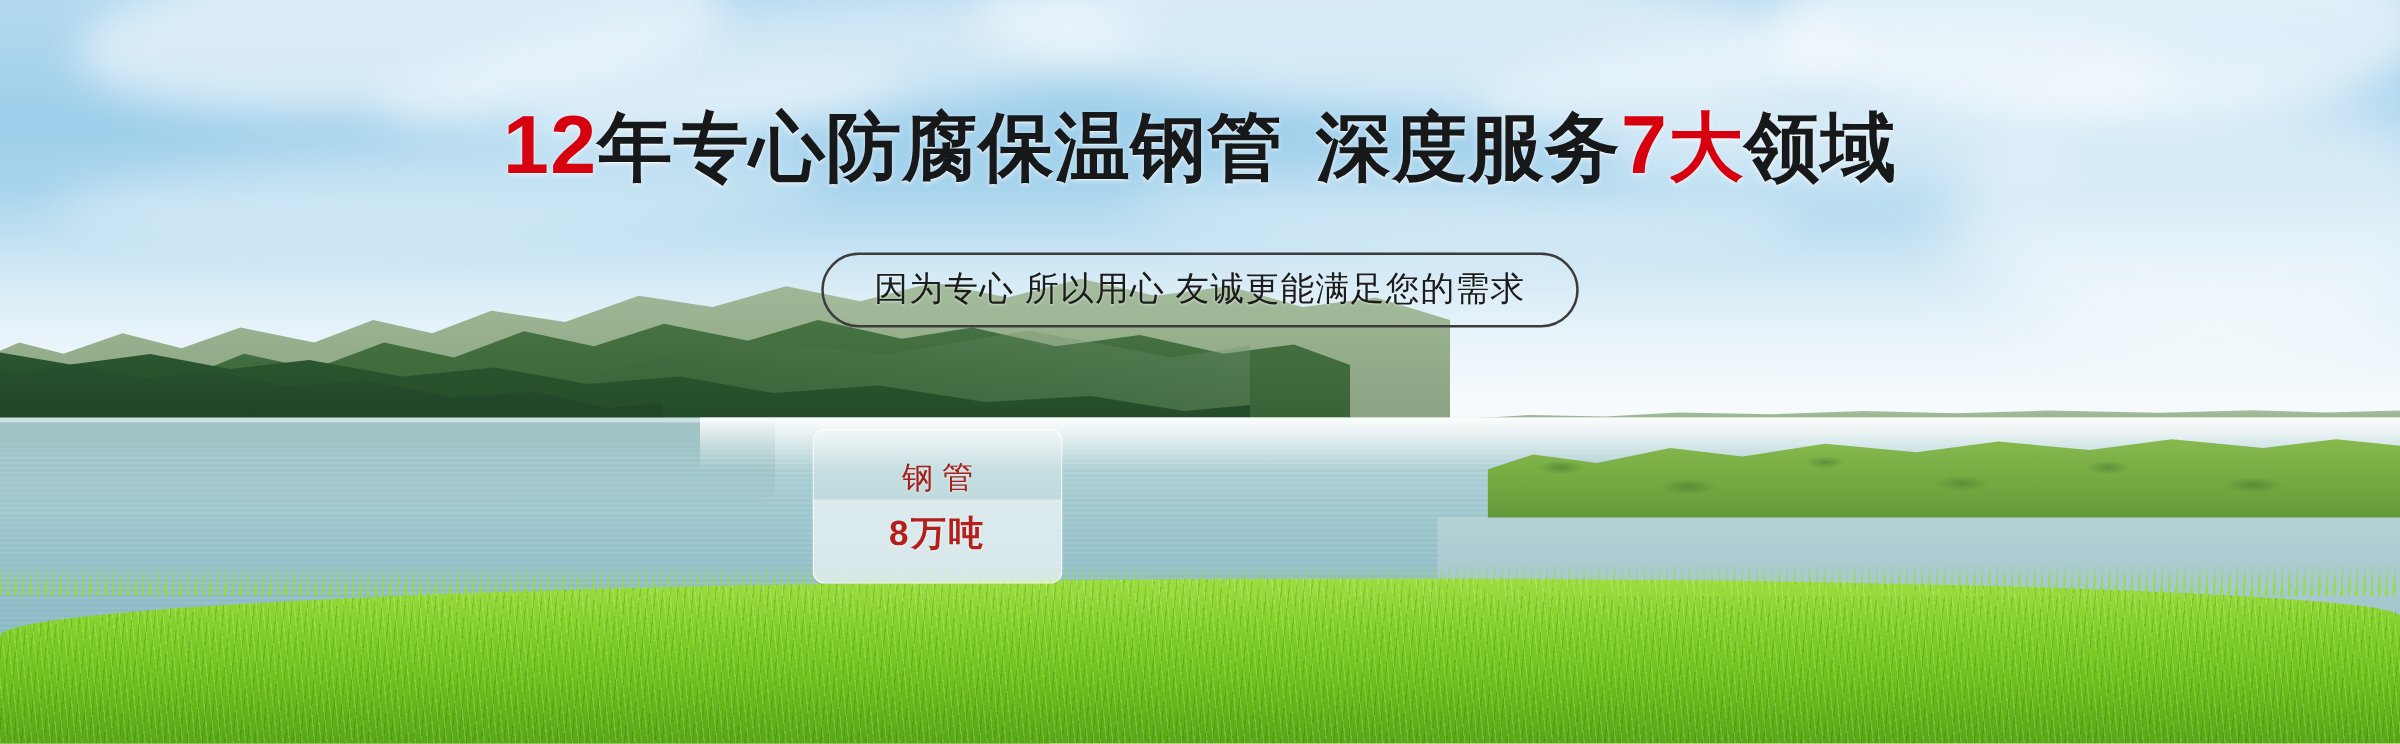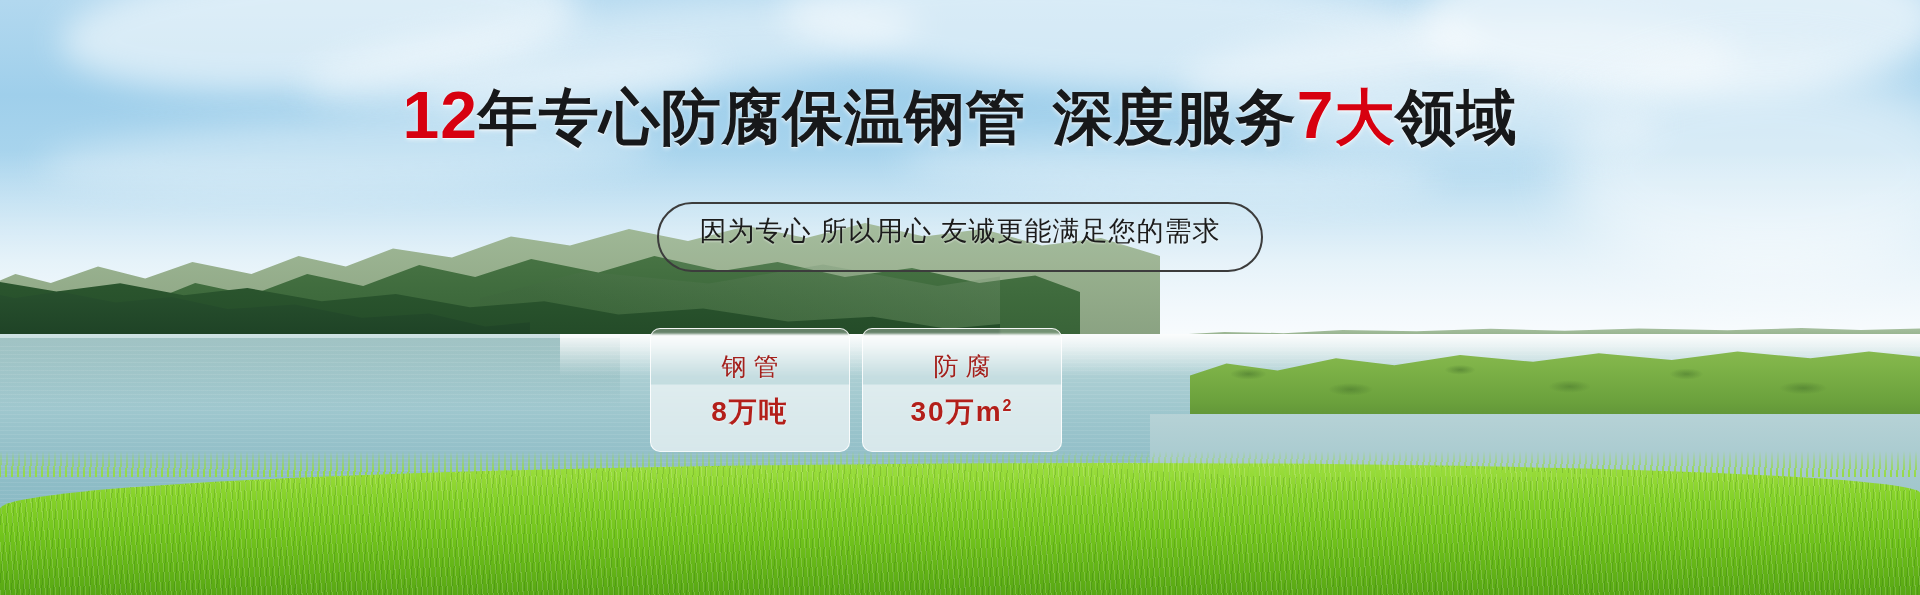--- a/index.html
+++ b/index.html
@@ -225,32 +225,32 @@
   .headline .hl-num{ color:#d7000f; font-size:66px; }
   .headline .hl-gap{ display:inline-block; width:26px; }
 
   .subwrap{
     position:absolute; left:0; right:0; top:202px;
     display:flex; justify-content:center;
   }
   .subtitle{
     border:2px solid #3c3c3c;
     border-radius:999px;
-    padding:9px 40px 21px;
+    padding:9px 40px 11px;
     font-size:27px;
     color:#1c1c1c;
     letter-spacing:1px;
     white-space:nowrap;
     background:rgba(255,255,255,.06);
     text-shadow:0 1px 2px rgba(255,255,255,.5);
   }
 
   
   .stats{
-    position:absolute; left:650px; top:328px;
+    position:absolute; left:650px; top:343px;
     display:flex; gap:12px;
   }
   .card{
     width:200px; height:124px;
     border:1px solid rgba(255,255,255,.85);
     border-radius:10px;
     background:linear-gradient(180deg, rgba(255,255,255,.30) 0%, rgba(255,255,255,.30) 45%, rgba(255,255,255,.62) 46%, rgba(255,255,255,.62) 100%);
     display:flex; flex-direction:column; align-items:center; justify-content:center;
     gap:10px;
     backdrop-filter:blur(1px);
@@ -318,21 +318,17 @@
     <div class="subtitle">因为专心 所以用心  友诚更能满足您的需求</div>
   </div>
 
   <div class="stats">
 
     <div class="card">
       <div class="card-label">钢管</div>
       <div class="card-value"><span>8万吨</span></div>
     </div>
 
-    <div class="card">
-      <div class="card-label">防腐</div>
-      <div class="card-value"><span>30万m</span><sup>2</sup></div>
-    </div>
 
 
   </div>
 
 </div>
 
 </body></html>

